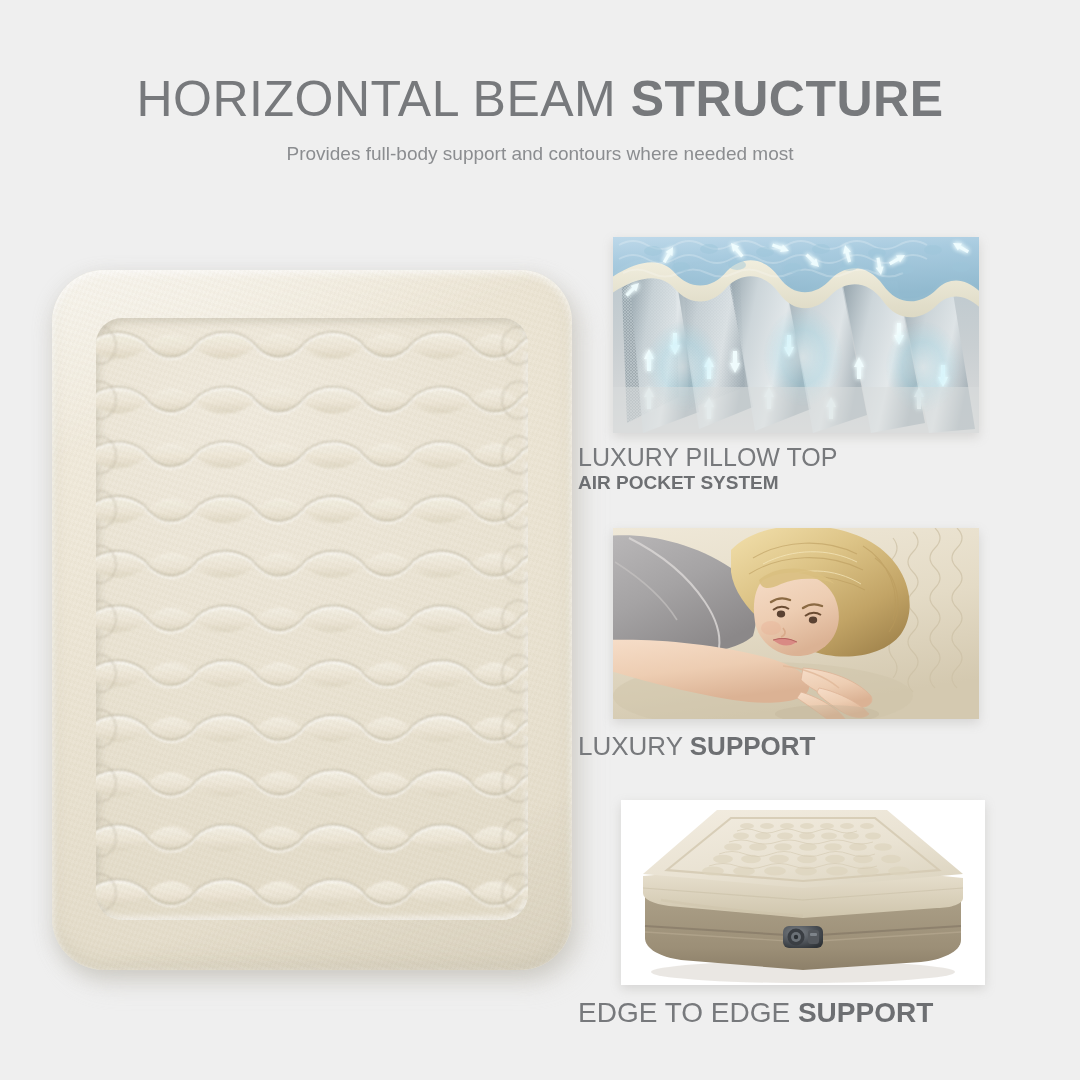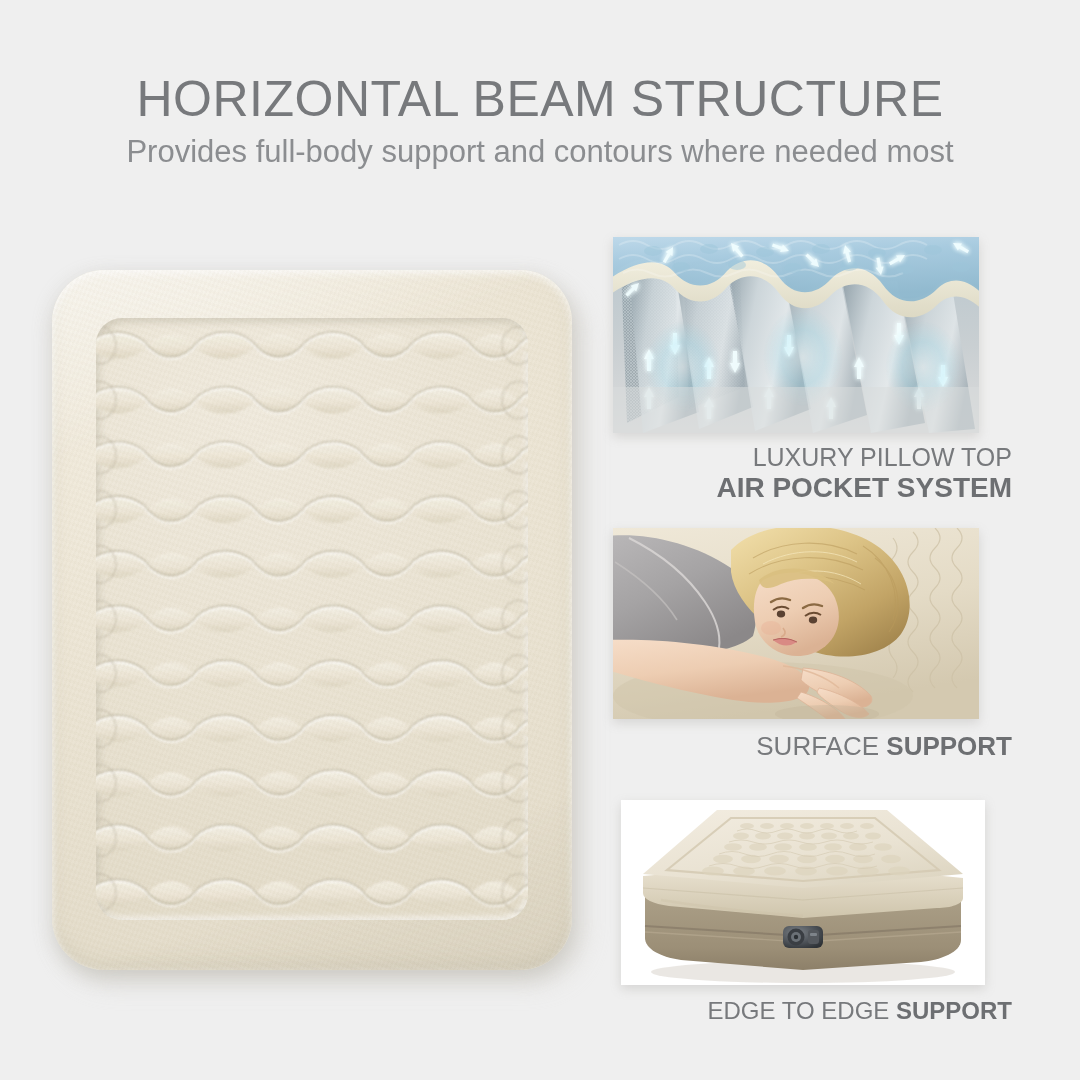--- a/index.html
+++ b/index.html
@@ -33,29 +33,29 @@
     letter-spacing: 0.5px;
     color: #77797c;
     white-space: nowrap;
     line-height: 1;
   }
   #title .light {
     font-weight: 400;
     font-stretch: condensed;
   }
   #title .bold {
-    font-weight: 400;
+    font-weight: 700;
     text-align: center;
   }
   #subtitle {
     position: absolute;
     left: 0;
-    top: 136px;
+    top: 144px;
     width: 1080px;
-    font-size: 31px;
+    font-size: 19px;
     font-weight: 300;
     color: #8b8d90;
     white-space: nowrap;
     line-height: 1;
   }
 
   
   #mattress-wrap {
     position: absolute;
     left: 52px;
@@ -134,22 +134,22 @@
 
   
   .panel {
     position: absolute;
     overflow: hidden;
     box-shadow: 0 4px 10px rgba(150,148,144,0.28);
   }
   .caption {
     position: absolute;
     width: 420px;
-    left: 592px;
-    text-align: right;
+    left: 578px;
+    text-align: left;
     color: #77797c;
     white-space: nowrap;
     line-height: 1.16;
   }
   .caption .light { font-weight: 300; }
   .caption .bold  { font-weight: 700; color: #6d6f72; }
 
   
   #panel-airpocket {
     left: 613px;
@@ -157,21 +157,21 @@
     width: 366px;
     height: 196px;
     background: linear-gradient(180deg, #cfdde4 0%, #aebcc2 48%, #d6d6d6 100%);
   }
   #airpocket-svg { display:block; width:366px; height:196px; }
 
   #caption-airpocket {
     top: 443px;
     font-size: 25px;
   }
-  #caption-airpocket .l2 { font-size: 28px; }
+  #caption-airpocket .l2 { font-size: 19px; }
 
   
   #panel-velvety {
     left: 613px;
     top: 528px;
     width: 366px;
     height: 191px;
     background: #d8cfbc;
   }
   #velvety-svg { display:block; width:366px; height:191px; }
@@ -186,21 +186,21 @@
     left: 621px;
     top: 800px;
     width: 364px;
     height: 185px;
     background: #ffffff;
   }
   #edge-svg { display:block; width:364px; height:185px; }
 
   #caption-edge {
     top: 997px;
-    font-size: 24px;
+    font-size: 28px;
   }
 </style>
 </head>
 <body>
 
 <div id="header">
   <div id="title">
     <span class="light">HORIZONTAL BEAM </span><span class="bold">STRUCTURE</span>
   </div>
   <div id="subtitle">Provides full-body support and contours where needed most</div>
@@ -580,21 +580,21 @@
         <path d="M206 160 C 226 164, 248 176, 256 186 C 250 192, 238 190, 226 182 C 214 174, 206 168, 204 164 Z"></path>
         <path d="M188 164 C 208 170, 226 182, 232 191 L 214 191 C 202 182, 190 174, 184 170 Z"></path>
       </g>
       <path d="M170 138 C 190 140, 212 148, 226 160" stroke="#e0b899" stroke-width="1.4" fill="none" opacity="0.8"></path>
 
       <ellipse cx="214" cy="186" rx="52" ry="9" fill="#bfb298" opacity="0.35"></ellipse>
     </g>
   </svg>
 </div>
 <div class="caption" id="caption-velvety">
-  <span class="light">SURFACE </span><span class="bold">SUPPORT</span>
+  <span class="light">LUXURY </span><span class="bold">SUPPORT</span>
 </div>
 
 <div class="panel" id="panel-edge">
   <svg id="edge-svg" viewBox="0 0 364 185">
     <defs>
       <linearGradient id="topG" x1="0.1" y1="0" x2="0.8" y2="1">
         <stop offset="0%" stop-color="#f2ece0"></stop>
         <stop offset="60%" stop-color="#e9e2d2"></stop>
         <stop offset="100%" stop-color="#ddd5c1"></stop>
       </linearGradient>

